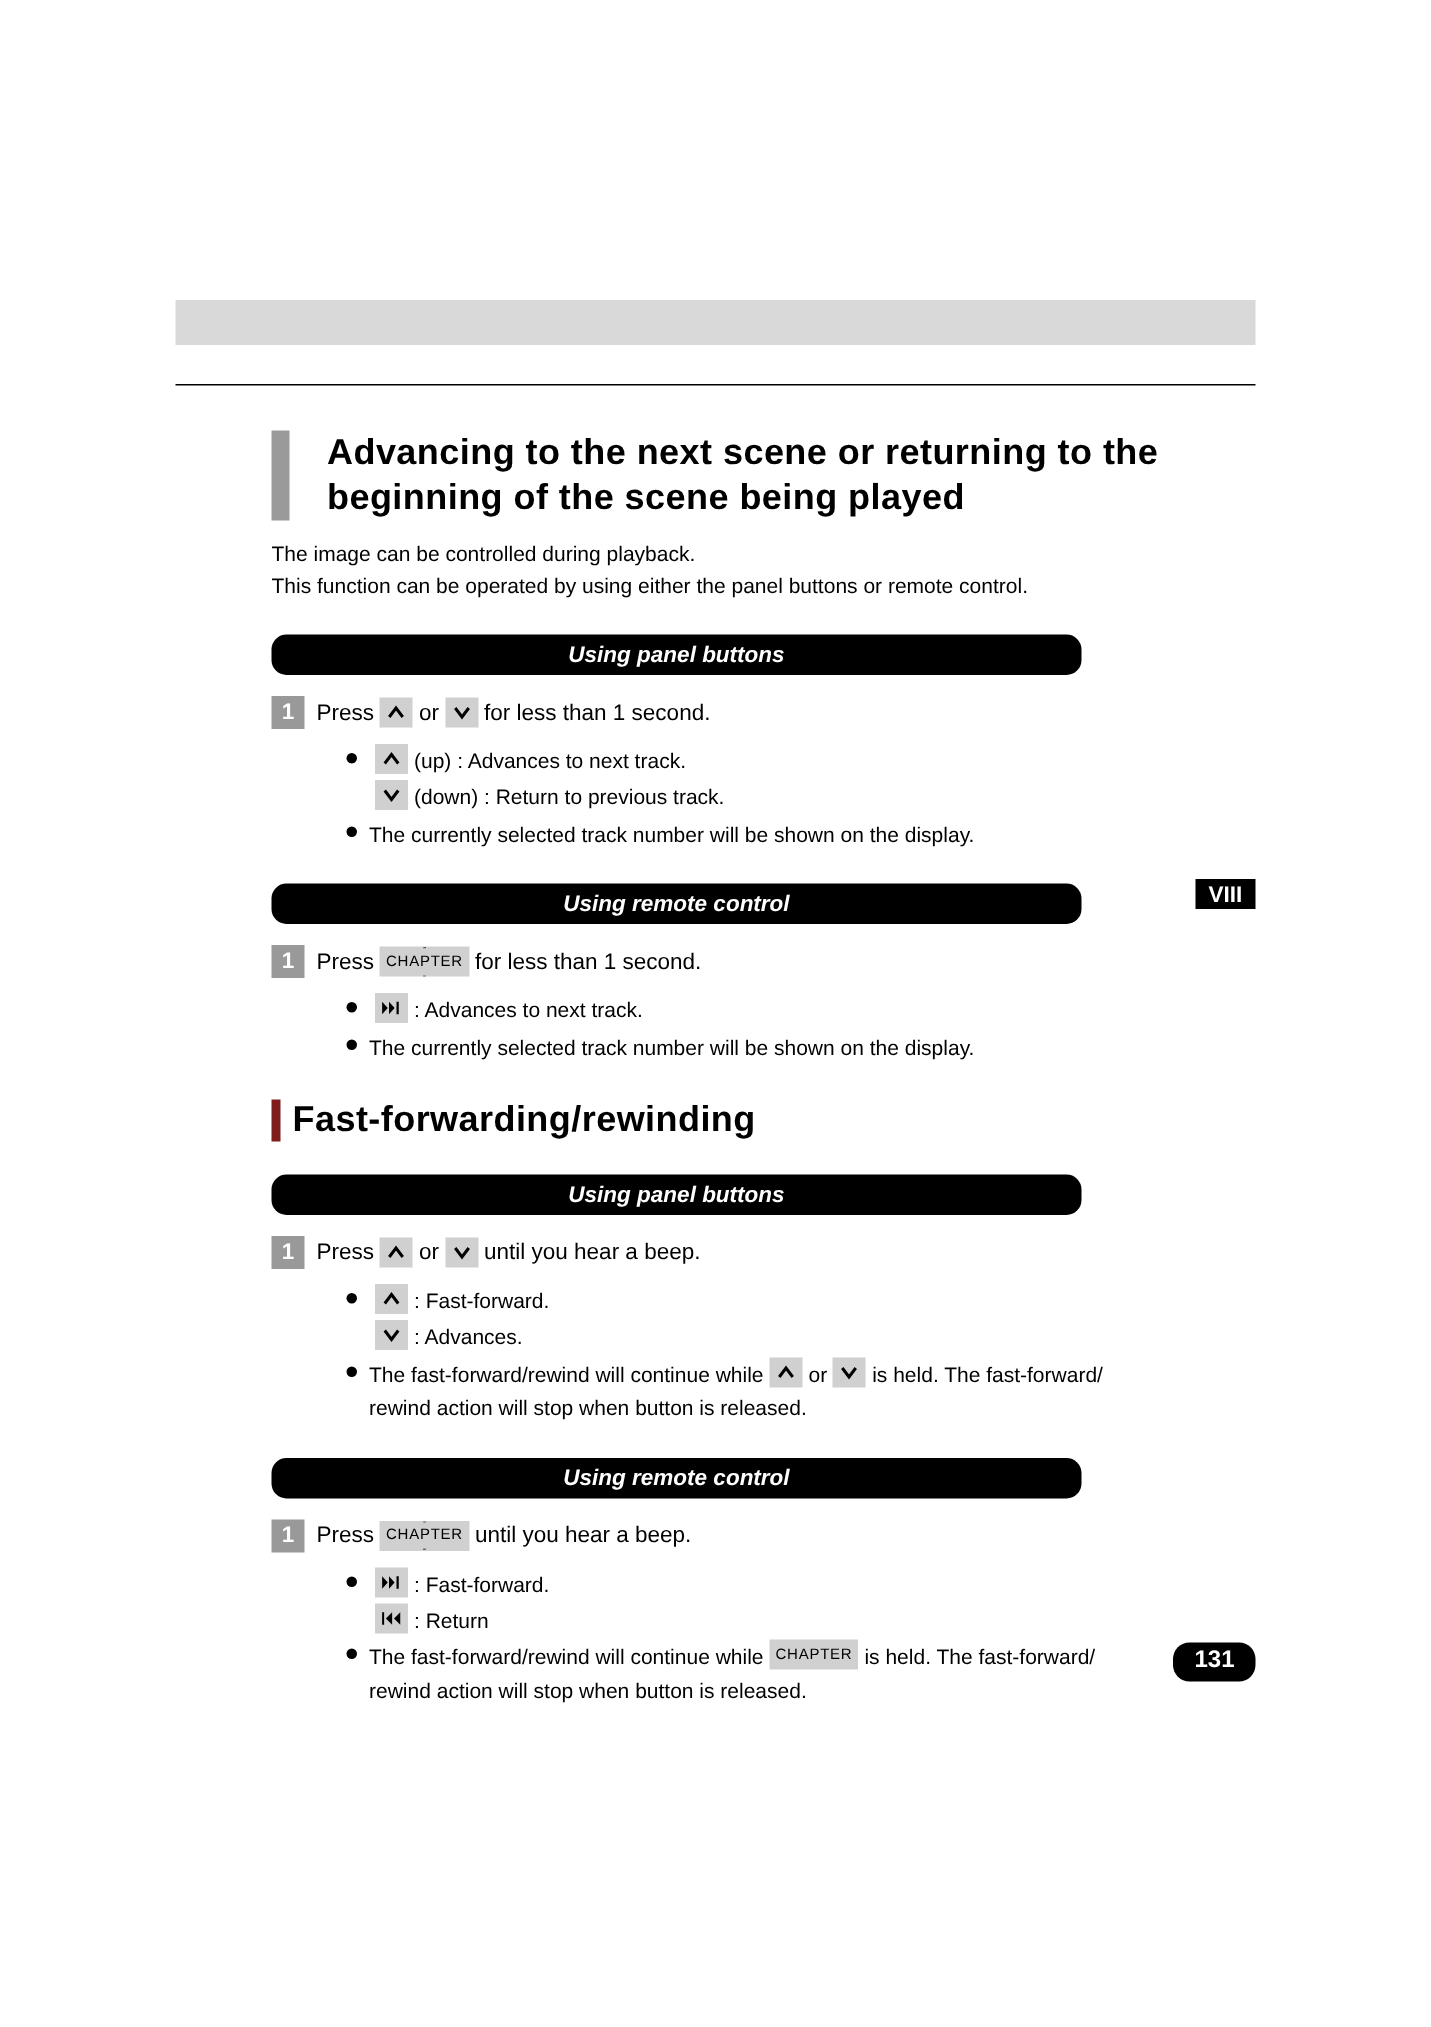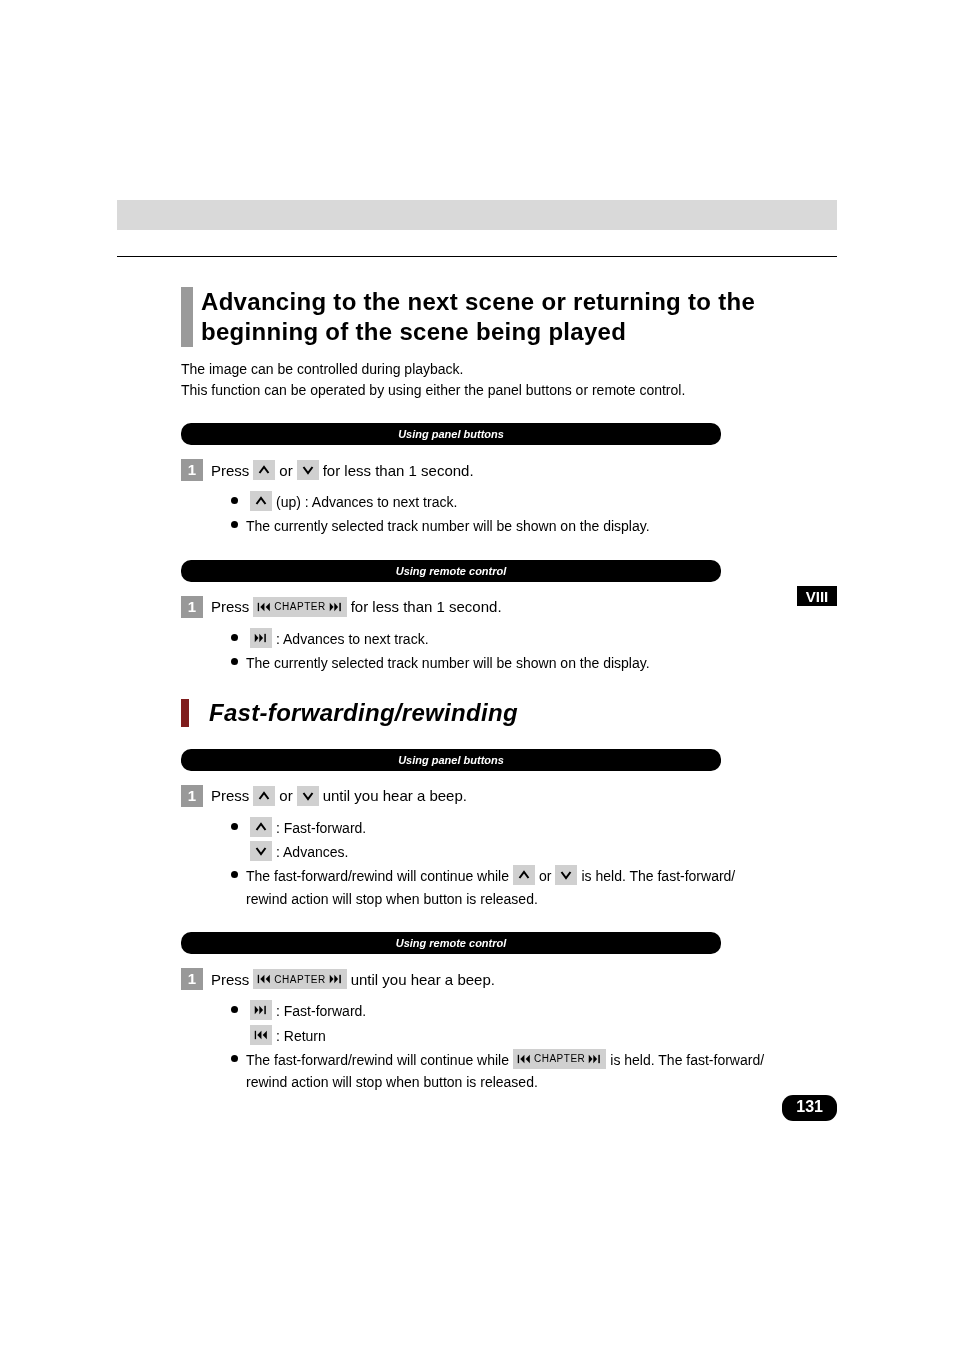--- a/index.html
+++ b/index.html
@@ -22,40 +22,40 @@
     border: none;
     border-top: 1px solid #000;
   }
   .content {
     margin: 0 117px 0 117px;
     padding-top: 30px;
   }
   .h2-wrap {
     margin: 0 0 12px 64px;
     border-left: 12px solid #9a9a9a;
-    padding-left: 8px;
+    padding-left: 25px;
   }
   .h2 {
     font-size: 24px;
     font-weight: bold;
     letter-spacing: 0.3px;
     line-height: 1.25;
   }
   .para {
     margin-left: 64px;
     font-size: 14px;
     line-height: 1.5;
   }
   .pill-bar {
     margin: 22px 0 14px 64px;
     background: #000;
     color: #fff;
     font-weight: bold;
     font-style: italic;
-    font-size: 11px;
+    font-size: 15px;
     text-align: center;
     padding: 5px 12px;
     border-radius: 10px;
     width: 540px;
   }
   .step-row {
     margin: 0 0 10px 64px;
     display: flex;
     align-items: center;
     font-size: 15px;
@@ -115,41 +115,41 @@
     display:inline-flex;
     align-items:center;
     background:#d0d0d0;
     height:20px;
     padding:0 4px;
     margin:0 4px;
     font-size:10px;
     color:#000;
     vertical-align:middle;
     gap:3px;
+    flex-direction:column;
   }
   .chapter-key .lbl { letter-spacing:0.5px; }
   .side-tab {
     position: absolute;
     right: 117px;
     top: 586px;
     width: 40px;
     height: 20px;
     background: #000;
     color: #fff;
     font-weight: bold;
     font-size: 15px;
     display: flex;
     align-items: center;
     justify-content: center;
   }
   .h3-wrap {
     margin: 24px 0 0 64px;
-    border-left: 8px solid #7f1d1d;
-    padding-left: 20px;
-    font-style: italic;
+    border-left: 6px solid #7f1d1d;
+    padding-left: 8px;
   }
   .h3 {
     font-size: 24px;
     font-weight: bold;
     letter-spacing: 0.3px;
   }
   .page-num {
     position: absolute;
     right: 117px;
     bottom: 230px;
@@ -227,20 +227,29 @@
     <div class="bullet-row">
       <span class="b-dot"></span>
       <span class="key">
           <svg width="12" height="12">
             <use href="#caret-up"></use>
           </svg>
         </span>
       <span class="bullet-text"> (up) : Advances to next track.</span>
     </div>
     <div class="bullet-row">
+      <span class="b-dot-spacer"></span>
+      <span class="key">
+          <svg width="12" height="12">
+            <use href="#caret-down"></use>
+          </svg>
+        </span>
+      <span class="bullet-text"> (down) : Return to previous track.</span>
+    </div>
+    <div class="bullet-row">
       <span class="b-dot"></span>
       <span class="bullet-text">The currently selected track number will be shown on the display.</span>
     </div>
   </div>
 
   <div class="pill-bar">Using remote control</div>
   <div class="step-row">
     <span class="step-num">1</span>
     <span>Press </span>
     <span class="chapter-key">

